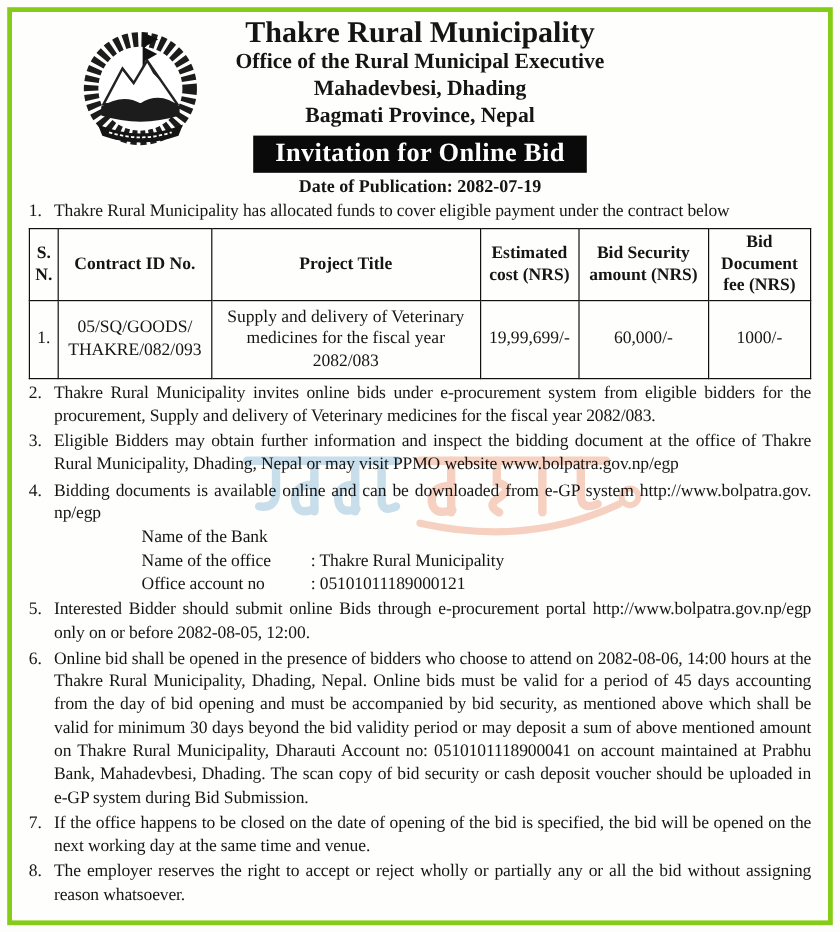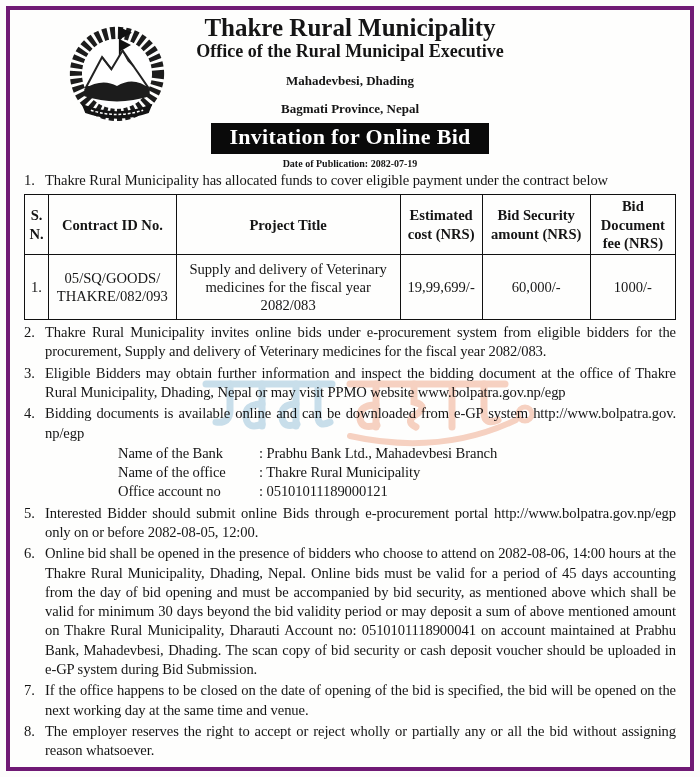--- a/index.html
+++ b/index.html
@@ -1,28 +1,28 @@
 <!DOCTYPE html>
 <html><head>
 <meta charset="utf-8">
 <style>
   html,body{margin:0;padding:0;background:#e9e9e9;}
   .stage{position:relative;width:700px;height:777px;background:#fdfdfc;overflow:hidden;
          font-family:"Liberation Serif", serif;color:#151515;}
-  .doc{position:absolute;left:6px;top:6px;right:6px;bottom:6px;border:4px solid #701a75;
+  .doc{position:absolute;left:6px;top:6px;right:6px;bottom:6px;border:4px solid #84cc16;
        box-sizing:border-box;padding:4px 14px 6px;background:#fefefd;overflow:hidden;}
   
   .header{position:relative;text-align:center;}
   .logo{position:absolute;left:36px;top:2px;width:114px;height:112px;}
   .h-org{font-size:25px;font-weight:bold;line-height:1.08;}
   .h-office{font-size:18px;font-weight:bold;line-height:1.12;}
-  .h-addr{font-size:13px;font-weight:bold;line-height:1.15;margin-top:13px;}
+  .h-addr{font-size:18px;font-weight:bold;line-height:1.15;margin-top:2px;}
   .banner{display:inline-block;background:#0a0a0a;color:#fff;font-size:22px;font-weight:bold;
           padding:1px 18px 4px;margin-top:6px;letter-spacing:.3px;}
-  .pubdate{font-size:10px;font-weight:bold;margin-top:4px;}
+  .pubdate{font-size:15px;font-weight:bold;margin-top:4px;}
   
   .bt{font-size:14.6px;line-height:19.3px;letter-spacing:-0.1px;}
   .ni{display:flex;margin-top:2px;}
   .ni .num{flex:0 0 21px;}
   .ni .txt{flex:1;text-align:justify;}
   .plain{text-align:justify;margin-top:2px;}
   
   table.bid{width:100%;border-collapse:collapse;margin:4px 0 3px;}
   table.bid th,table.bid td{border:1.7px solid #111;text-align:center;vertical-align:middle;
           padding:2px 3px;font-size:14.6px;line-height:1.25;}
@@ -109,21 +109,20 @@
     </div>
     <div class="ni bt">
       <span class="num">4.</span>
       <div class="txt">Bidding documents is available online and can be downloaded from e-GP system http://www.bolpatra.gov.​np/egp</div>
     </div>
 
 
     <div class="bank bt">
       <div class="bank-row">
         <span class="bl">Name of the Bank</span>
-        <span class="bv">: Prabhu Bank Ltd., Mahadevbesi Branch</span>
       </div>
       <div class="bank-row">
         <span class="bl">Name of the office</span>
         <span class="bv">: Thakre Rural Municipality</span>
       </div>
       <div class="bank-row">
         <span class="bl">Office account no</span>
         <span class="bv">: 05101011189000121</span>
       </div>
     </div>

